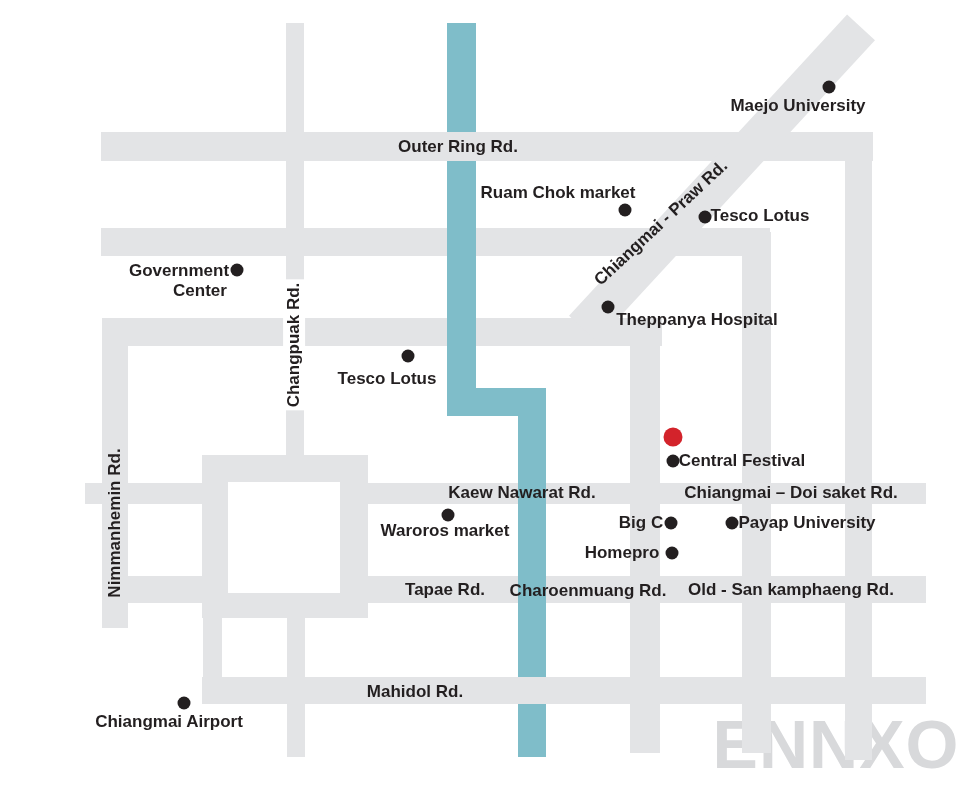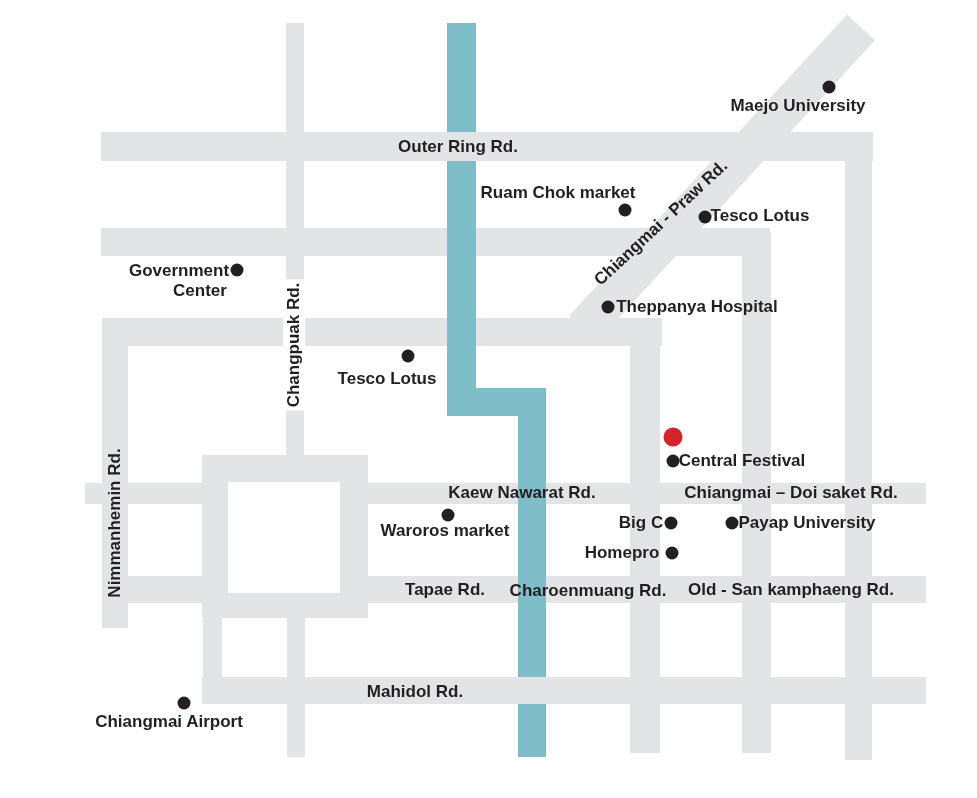--- a/index.html
+++ b/index.html
@@ -26,20 +26,21 @@
   .watermark{
     position:absolute;z-index:0;font-size:68px;font-weight:bold;color:#d8d9db;
     letter-spacing:1px;transform:translate(-50%,-50%);white-space:nowrap;
   }
 </style>
 </head>
 <body>
 
 <div id="map">
 
+  <div class="watermark" style="left:836px;top:744px;">ENNXO</div>
 
   <div class="road" style="left:101px;top:132px;width:772px;height:29px;"></div>
   <div class="road" style="left:101px;top:228px;width:669px;height:28px;"></div>
   <div class="road" style="left:103px;top:318px;width:559px;height:28px;"></div>
   <div class="road" style="left:85px;top:483px;width:841px;height:21px;"></div>
   <div class="road" style="left:102px;top:576px;width:824px;height:27px;"></div>
   <div class="road" style="left:202px;top:677px;width:724px;height:27px;"></div>
 
   <div class="road" style="left:102px;top:318px;width:26px;height:310px;"></div>
   <div class="road" style="left:286px;top:23px;width:18px;height:437px;"></div>
@@ -84,21 +85,21 @@
   <div class="dot" style="left:671px;top:523px;"></div>
   <div class="dot" style="left:732px;top:523px;"></div>
   <div class="dot" style="left:672px;top:553px;"></div>
   <div class="dot" style="left:184px;top:703px;"></div>
 
   <div class="lbl" style="left:798px;top:106px;">Maejo University</div>
   <div class="lbl" style="left:558px;top:193px;">Ruam Chok market</div>
   <div class="lbl" style="left:760px;top:216px;">Tesco Lotus</div>
   <div class="lbl" style="left:179px;top:271px;">Government</div>
   <div class="lbl" style="left:200px;top:291px;">Center</div>
-  <div class="lbl" style="left:697px;top:307px;">Theppanya Hospital</div>
+  <div class="lbl" style="left:697px;top:320px;">Theppanya Hospital</div>
   <div class="lbl" style="left:387px;top:379px;">Tesco Lotus</div>
   <div class="lbl" style="left:742px;top:461px;">Central Festival</div>
   <div class="lbl" style="left:445px;top:531px;text-align:center;">Waroros market</div>
   <div class="lbl" style="left:641px;top:523px;text-align:center;">Big C</div>
   <div class="lbl" style="left:807px;top:523px;">Payap University</div>
   <div class="lbl" style="left:622px;top:553px;">Homepro</div>
   <div class="lbl" style="left:169px;top:722px;">Chiangmai Airport</div>
 
 </div>
 

